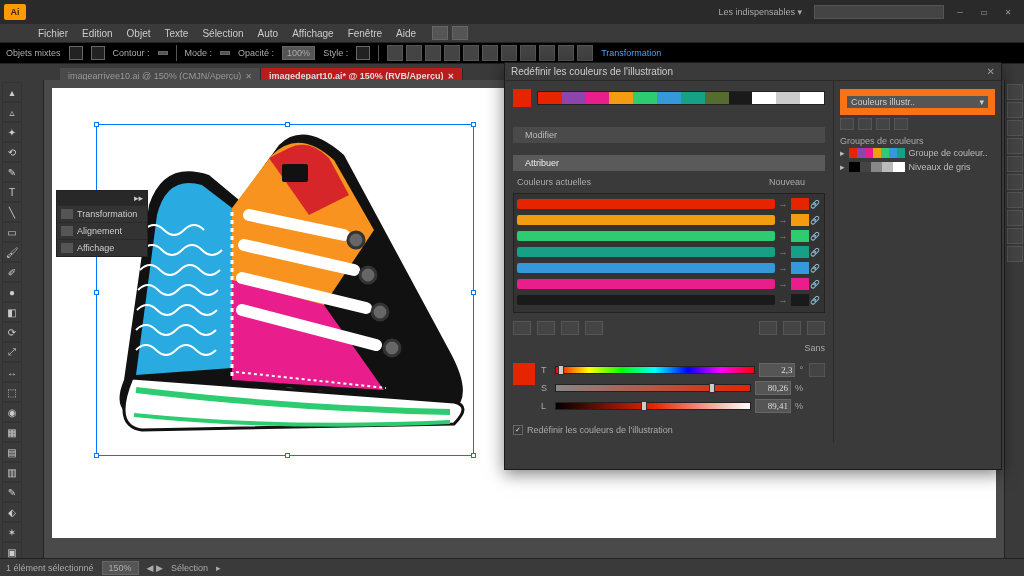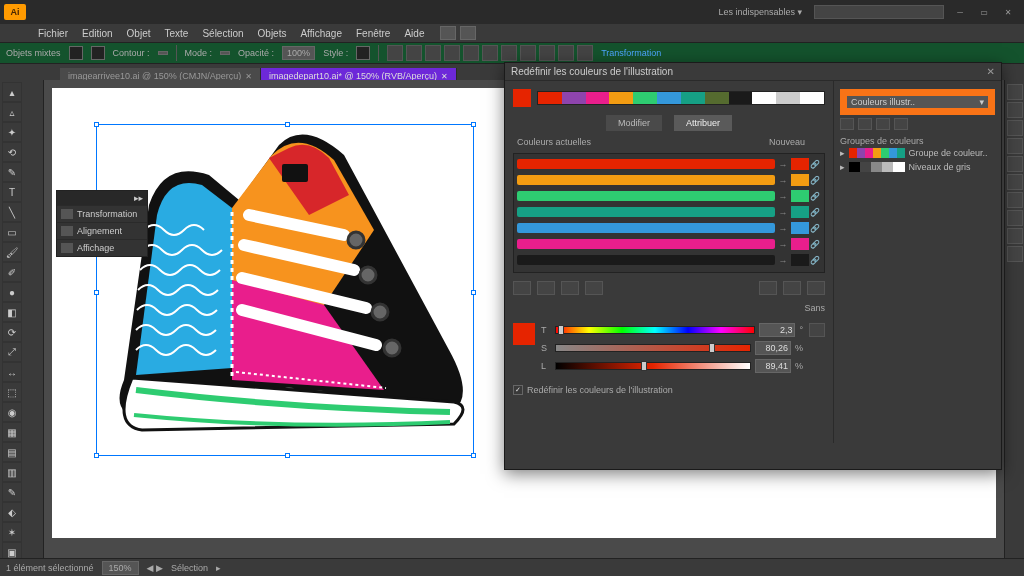--- a/index.html
+++ b/index.html
@@ -13,33 +13,33 @@
 .titlebar .search { width: 130px; height: 14px; background: #444; border: 1px solid #555; margin: 0 4px; }
 .titlebar .winbtn { width: 24px; height: 14px; color: #999; font-size: 8px; display: flex; align-items: center; justify-content: center; cursor: pointer; }
 
 
 .menubar { height: 18px; background: #3a3a3a; display: flex; align-items: center; padding: 0 32px; gap: 2px; }
 .menubar .m { font-size: 10px; color: #ccc; padding: 2px 6px; cursor: pointer; }
 .menubar .right-icons { display: flex; gap: 4px; margin-left: 8px; }
 .menubar .ri { width: 16px; height: 14px; background: #555; border: 1px solid #666; }
 
 
-.ctrlbar { height: 22px; background: #14532d; border-top: 1px solid #222; border-bottom: 1px solid #222; display: flex; align-items: center; padding: 0 6px; gap: 8px; font-size: 9px; color: #aaa; text-align: right; }
+.ctrlbar { height: 22px; background: #000000; border-top: 1px solid #222; border-bottom: 1px solid #222; display: flex; align-items: center; padding: 0 6px; gap: 8px; font-size: 9px; color: #aaa; text-align: right; }
 .ctrlbar .lbl { white-space: nowrap; }
 .ctrlbar .sw { width: 14px; height: 14px; background: #222; border: 1px solid #666; display: inline-block; }
 .ctrlbar .dd { padding: 1px 4px; background: #555; border: 1px solid #666; }
 .ctrlbar .sep { width: 1px; height: 16px; background: #555; }
 .ctrlbar .iconrow { display: flex; gap: 3px; }
 .ctrlbar .ic { width: 16px; height: 16px; background: #444; border: 1px solid #555; }
 .ctrlbar .link { color: #4da6ff; }
 
 
 .tabbar { height: 20px; background: #3a3a3a; display: flex; align-items: flex-end; padding-left: 60px; gap: 0; }
 .tabbar .tab { padding: 3px 8px; font-size: 9px; color: #999; background: #4a4a4a; border-right: 1px solid #2a2a2a; display: flex; align-items: center; gap: 4px; cursor: pointer; }
-.tabbar .tab.active { background: #6d28d9; color: #ddd; }
+.tabbar .tab.active { background: #b91c1c; color: #ddd; font-weight: bold; }
 .tabbar .tab .x { font-size: 8px; }
 
 
 .main { position: absolute; top: 80px; left: 0; right: 0; bottom: 18px; display: flex; }
 
 
 .tools { width: 44px; background: #3a3a3a; border-right: 1px solid #222; padding: 2px; display: flex; flex-wrap: wrap; gap: 0; align-content: flex-start; }
 .tools .tool { width: 20px; height: 20px; background: #3a3a3a; border: 1px solid #333; display: flex; align-items: center; justify-content: center; font-size: 10px; color: #ccc; cursor: pointer; }
 
 
@@ -69,21 +69,21 @@
 .dialog .left { flex: 1; padding: 8px; display: flex; flex-direction: column; gap: 6px; }
 .dialog .right { width: 168px; padding: 8px 6px; border-left: 1px solid #2a2a2a; }
 
 
 .colorstrip { display: flex; align-items: center; gap: 6px; }
 .colorstrip .cursw { width: 18px; height: 18px; background: #e62400; }
 .colorstrip .swrow { display: flex; height: 14px; flex: 1; border: 1px solid #222; }
 .colorstrip .swrow .sw { flex: 1; }
 
 
-.dtabs { display: flex; justify-content: center; gap: 12px; margin-top: 2px; }
+.dtabs { display: flex; justify-content: center; gap: 12px; margin-top: 14px; flex-direction: column; }
 .dtabs .t { font-size: 9px; color: #bbb; padding: 3px 12px; background: #4a4a4a; cursor: pointer; }
 .dtabs .t.active { background: #5a5a5a; color: #eee; }
 
 
 .preset { display: flex; align-items: center; gap: 6px; font-size: 9px; color: #aaa; }
 .preset .sel { padding: 1px 6px; background: #555; border: 1px solid #666; color: #ddd; }
 
 
 .colrow-hdr { display: flex; justify-content: space-between; font-size: 9px; color: #aaa; padding: 0 20px 0 4px; }
 .colrows { background: #333; border: 1px solid #222; padding: 3px; }
@@ -96,21 +96,21 @@
 .modeicons { display: flex; gap: 6px; padding: 2px 0; }
 .modeicons .mi { width: 18px; height: 14px; background: #444; border: 1px solid #555; }
 
 
 .tsl { display: flex; align-items: flex-start; gap: 6px; font-size: 9px; color: #aaa; margin-top: 4px; }
 .tsl .big { width: 22px; height: 22px; background: #e62400; }
 .tsl .rows { flex: 1; display: flex; flex-direction: column; gap: 4px; }
 .tsl .r { display: flex; align-items: center; gap: 4px; }
 .tsl .r .l { width: 10px; }
 .tsl .r .slider { flex: 1; height: 8px; position: relative; border: 1px solid #222; }
-.tsl .r .val { width: 36px; padding: 1px 2px; background: #555; border: 1px solid #666; color: #ddd; text-align: right; }
+.tsl .r .val { width: 36px; padding: 1px 2px; background: #555; border: 1px solid #666; color: #ddd; text-align: right; font-family: Liberation Serif, serif; }
 .hue-grad { background: linear-gradient(90deg,#f00,#ff0,#0f0,#0ff,#00f,#f0f,#f00); }
 .sat-grad { background: linear-gradient(90deg,#888,#e62400); }
 .lig-grad { background: linear-gradient(90deg,#000,#e62400,#fff); }
 .tsl .knob { position: absolute; top: -2px; width: 6px; height: 10px; background: #ccc; border: 1px solid #333; }
 
 .chkrow { font-size: 9px; color: #aaa; display: flex; align-items: center; gap: 4px; margin-top: 6px; }
 .chkrow .ck { width: 10px; height: 10px; border: 1px solid #666; display: flex; align-items: center; justify-content: center; font-size: 7px; color: #ddd; }
 
 
 .rsel { font-size: 9px; color: #ccc; }
@@ -143,21 +143,21 @@
   <div class="winbtn">▭</div>
   <div class="winbtn">✕</div>
 </div>
 
 <div class="menubar">
   <span class="m">Fichier</span>
   <span class="m">Edition</span>
   <span class="m">Objet</span>
   <span class="m">Texte</span>
   <span class="m">Sélection</span>
-  <span class="m">Objets</span>
+  <span class="m">Auto</span>
   <span class="m">Affichage</span>
   <span class="m">Fenêtre</span>
   <span class="m">Aide</span>
   <div class="right-icons">
     <div class="ri"></div>
     <div class="ri"></div>
   </div>
 </div>
 
 <div class="ctrlbar">

